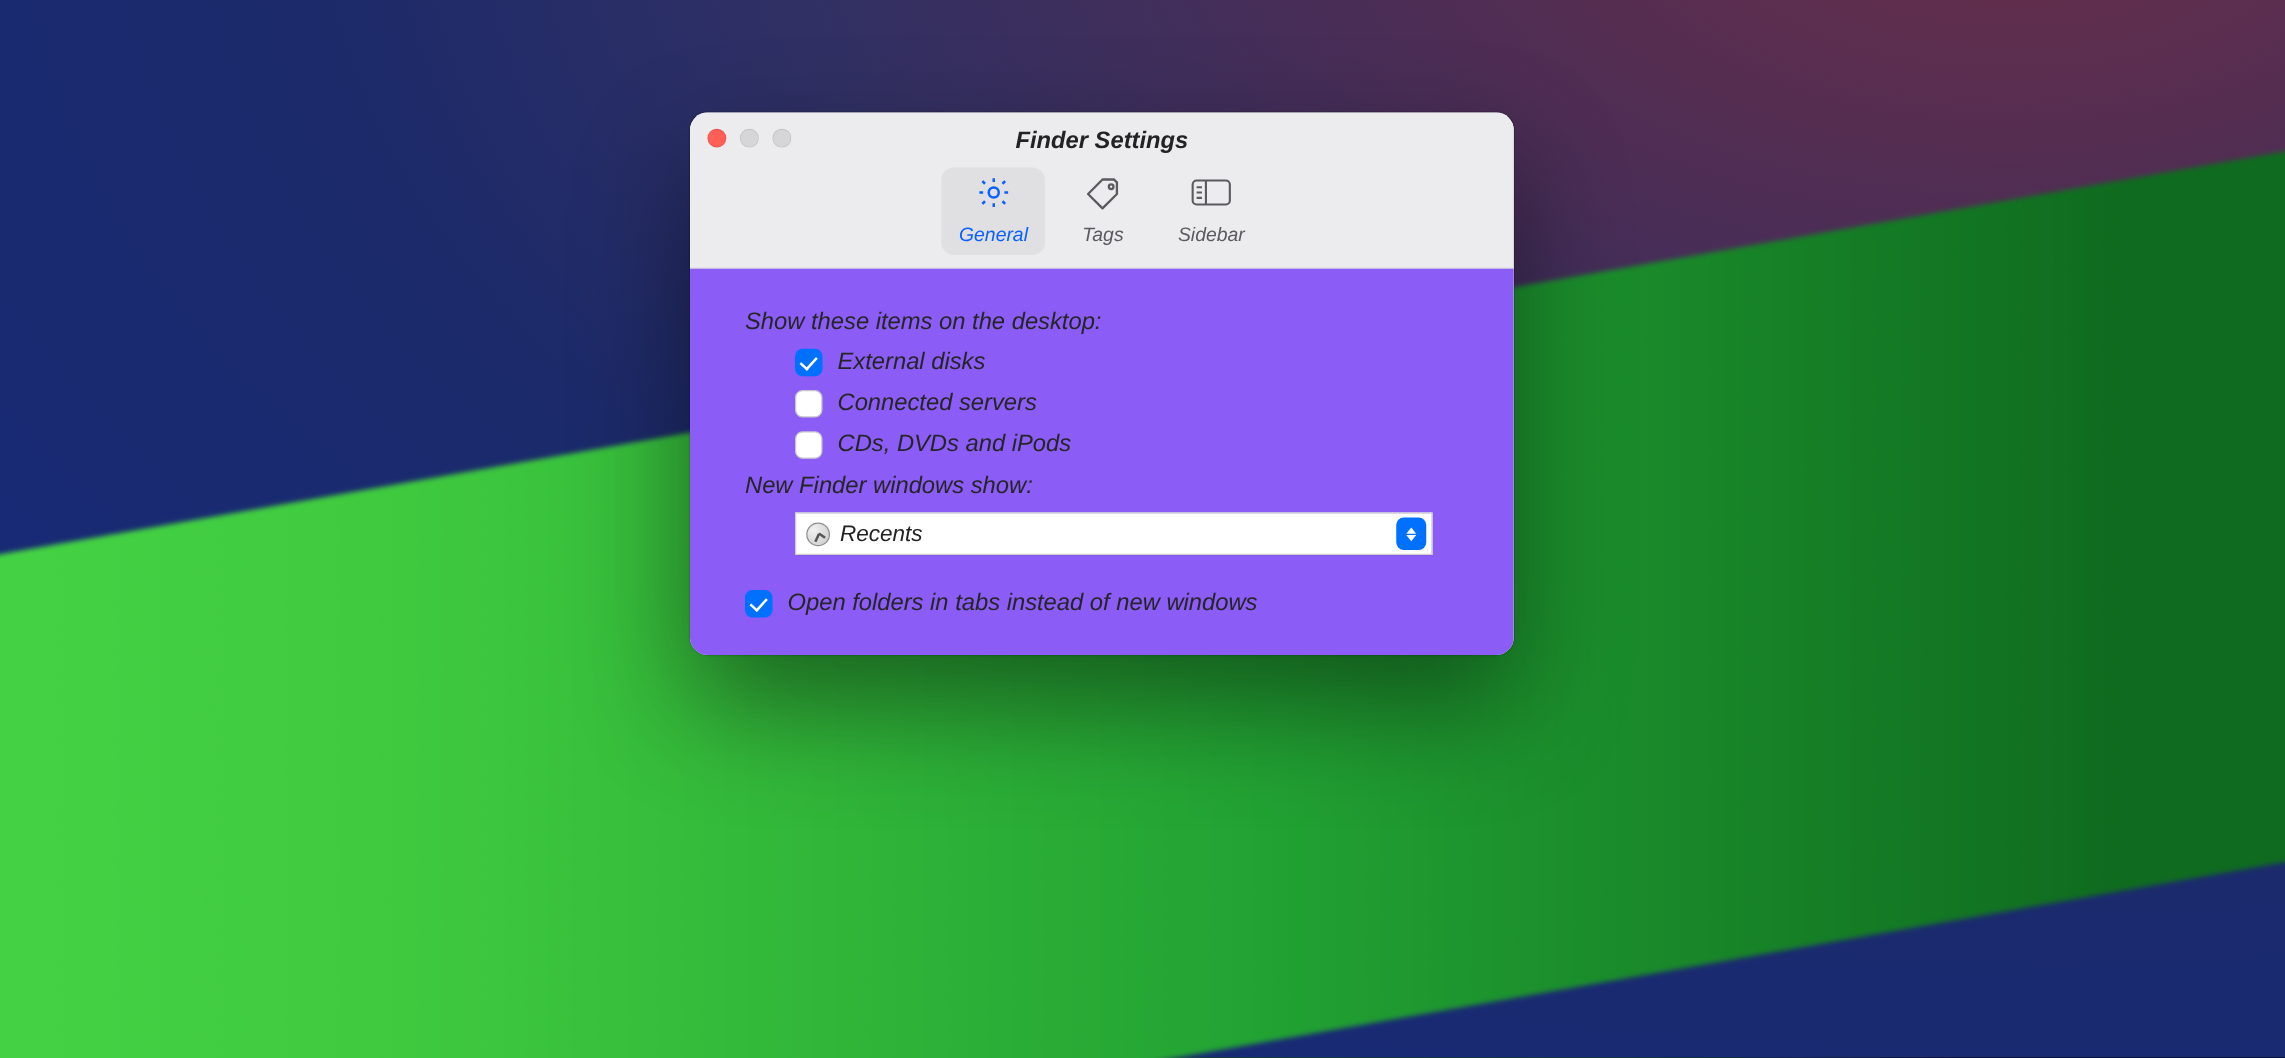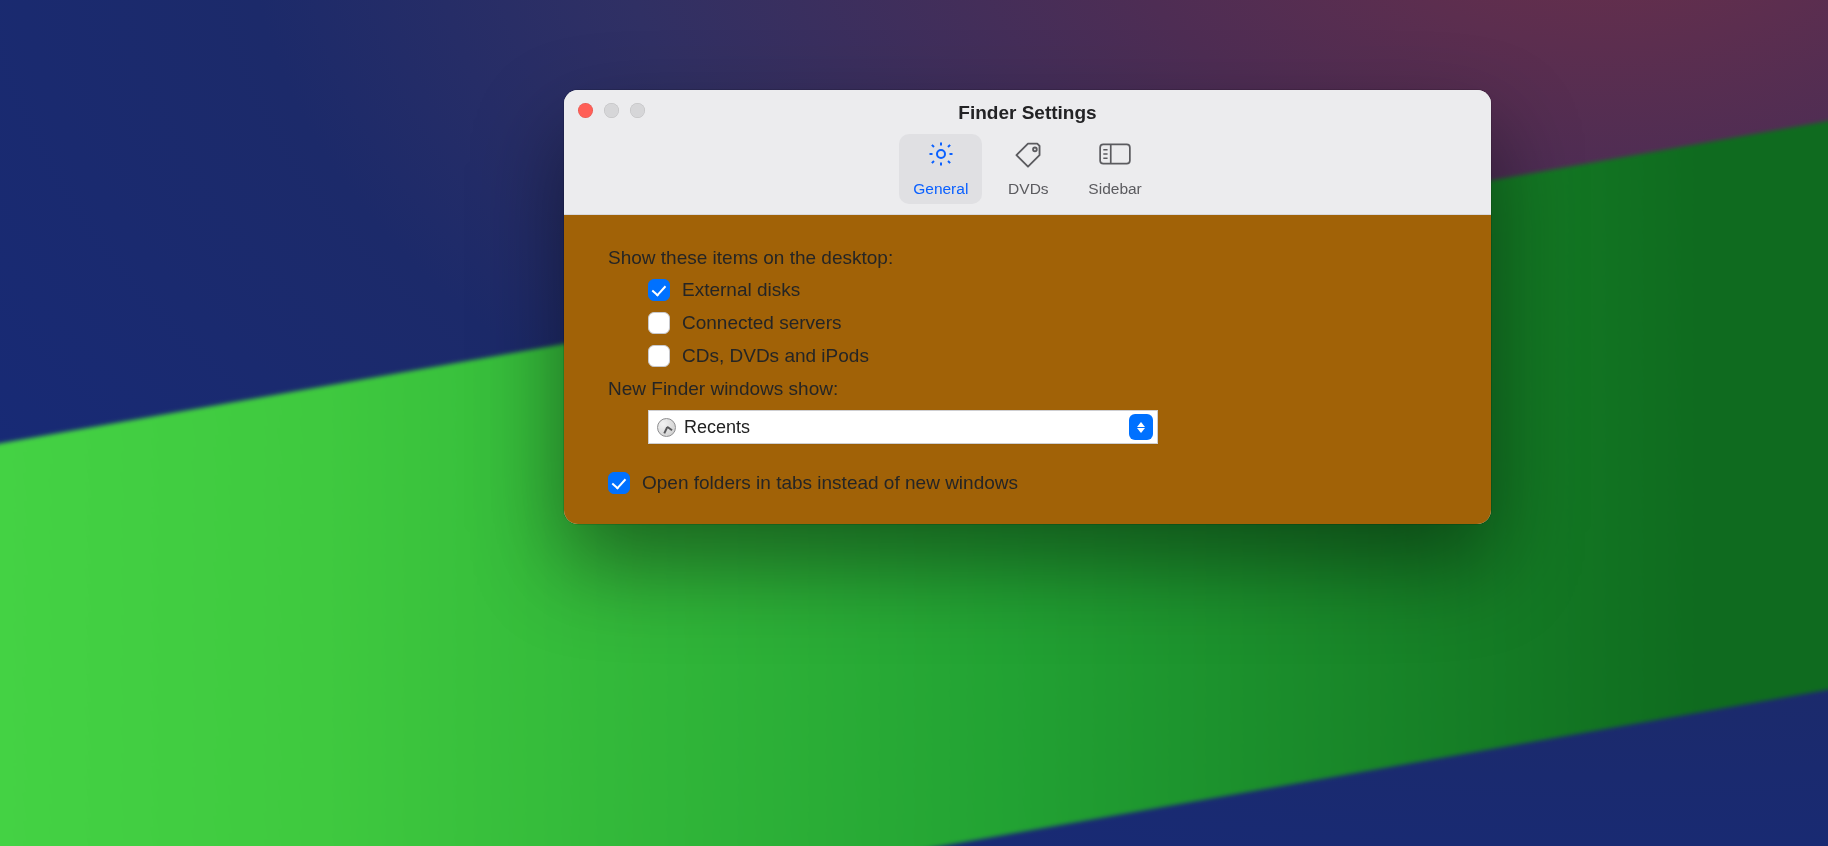--- a/index.html
+++ b/index.html
@@ -19,26 +19,27 @@
   }
   .green-sweep {
     position: absolute; left: -200px; right: -200px; bottom: -80px; height: 560px;
     background: linear-gradient(100deg, #48d948 0%, #3fc93f 25%, #22a233 55%, #0f6b1f 85%);
     transform: rotate(-10deg);
     transform-origin: 30% 60%;
     filter: blur(2px);
   }
   .window {
     position: absolute;
-    left: 564px; top: 90px;
-    width: 927px;
+    left: 552px; top: 90px;
+    width: 659px;
     background: #ececee;
     border-radius: 14px;
     box-shadow: 0 40px 90px rgba(0,0,0,.45), 0 0 0 1px rgba(0,0,0,.12);
     overflow: hidden;
+    font-style: italic;
   }
   .titlebar {
     background: #ececee;
     padding: 12px 0 0 0;
     border-bottom: 1px solid #d8d8db;
   }
   .traffic {
     position: absolute; top: 13px; left: 14px;
     display: flex; gap: 11px;
   }
@@ -68,21 +69,21 @@
     cursor: default;
   }
   .tab.active {
     background: #e0e0e3;
     color: #0a60ff;
   }
   .tab .ico { width: 44px; height: 28px; display:flex; align-items:center; justify-content:center; }
   .tab.active svg { stroke: #0a60ff !important; }
   .content {
     padding: 26px 44px 30px 44px;
-    background: #a16207;
+    background: #8b5cf6;
     font-size: 19px;
     color: #252525;
   }
   .section-label { margin: 6px 0 10px 0; }
   .check-list { padding-left: 40px; }
   .check-row {
     display: flex; align-items: center; gap: 12px;
     margin: 6px 0 11px;
   }
   .checkbox {
@@ -167,21 +168,21 @@
         </span>
         <span>General</span>
       </div>
       <div class="tab">
         <span class="ico">
           <svg width="30" height="28" viewBox="0 0 26 24" fill="none" stroke="#5b5b5f" stroke-width="1.6" stroke-linejoin="round">
             <path d="M13 3h8l2 2v8L13 23l-10-10z"></path>
             <circle cx="19" cy="8" r="1.6"></circle>
           </svg>
         </span>
-        <span>DVDs</span>
+        <span>Tags</span>
       </div>
       <div class="tab">
         <span class="ico">
           <svg width="34" height="26" viewBox="0 0 32 24" fill="none" stroke="#5b5b5f" stroke-width="1.6" stroke-linejoin="round">
             <rect x="2" y="3" width="28" height="18" rx="3"></rect>
             <line x1="12" y1="3" x2="12" y2="21"></line>
             <line x1="5" y1="8" x2="9" y2="8"></line>
             <line x1="5" y1="12" x2="9" y2="12"></line>
             <line x1="5" y1="16" x2="9" y2="16"></line>
           </svg>

